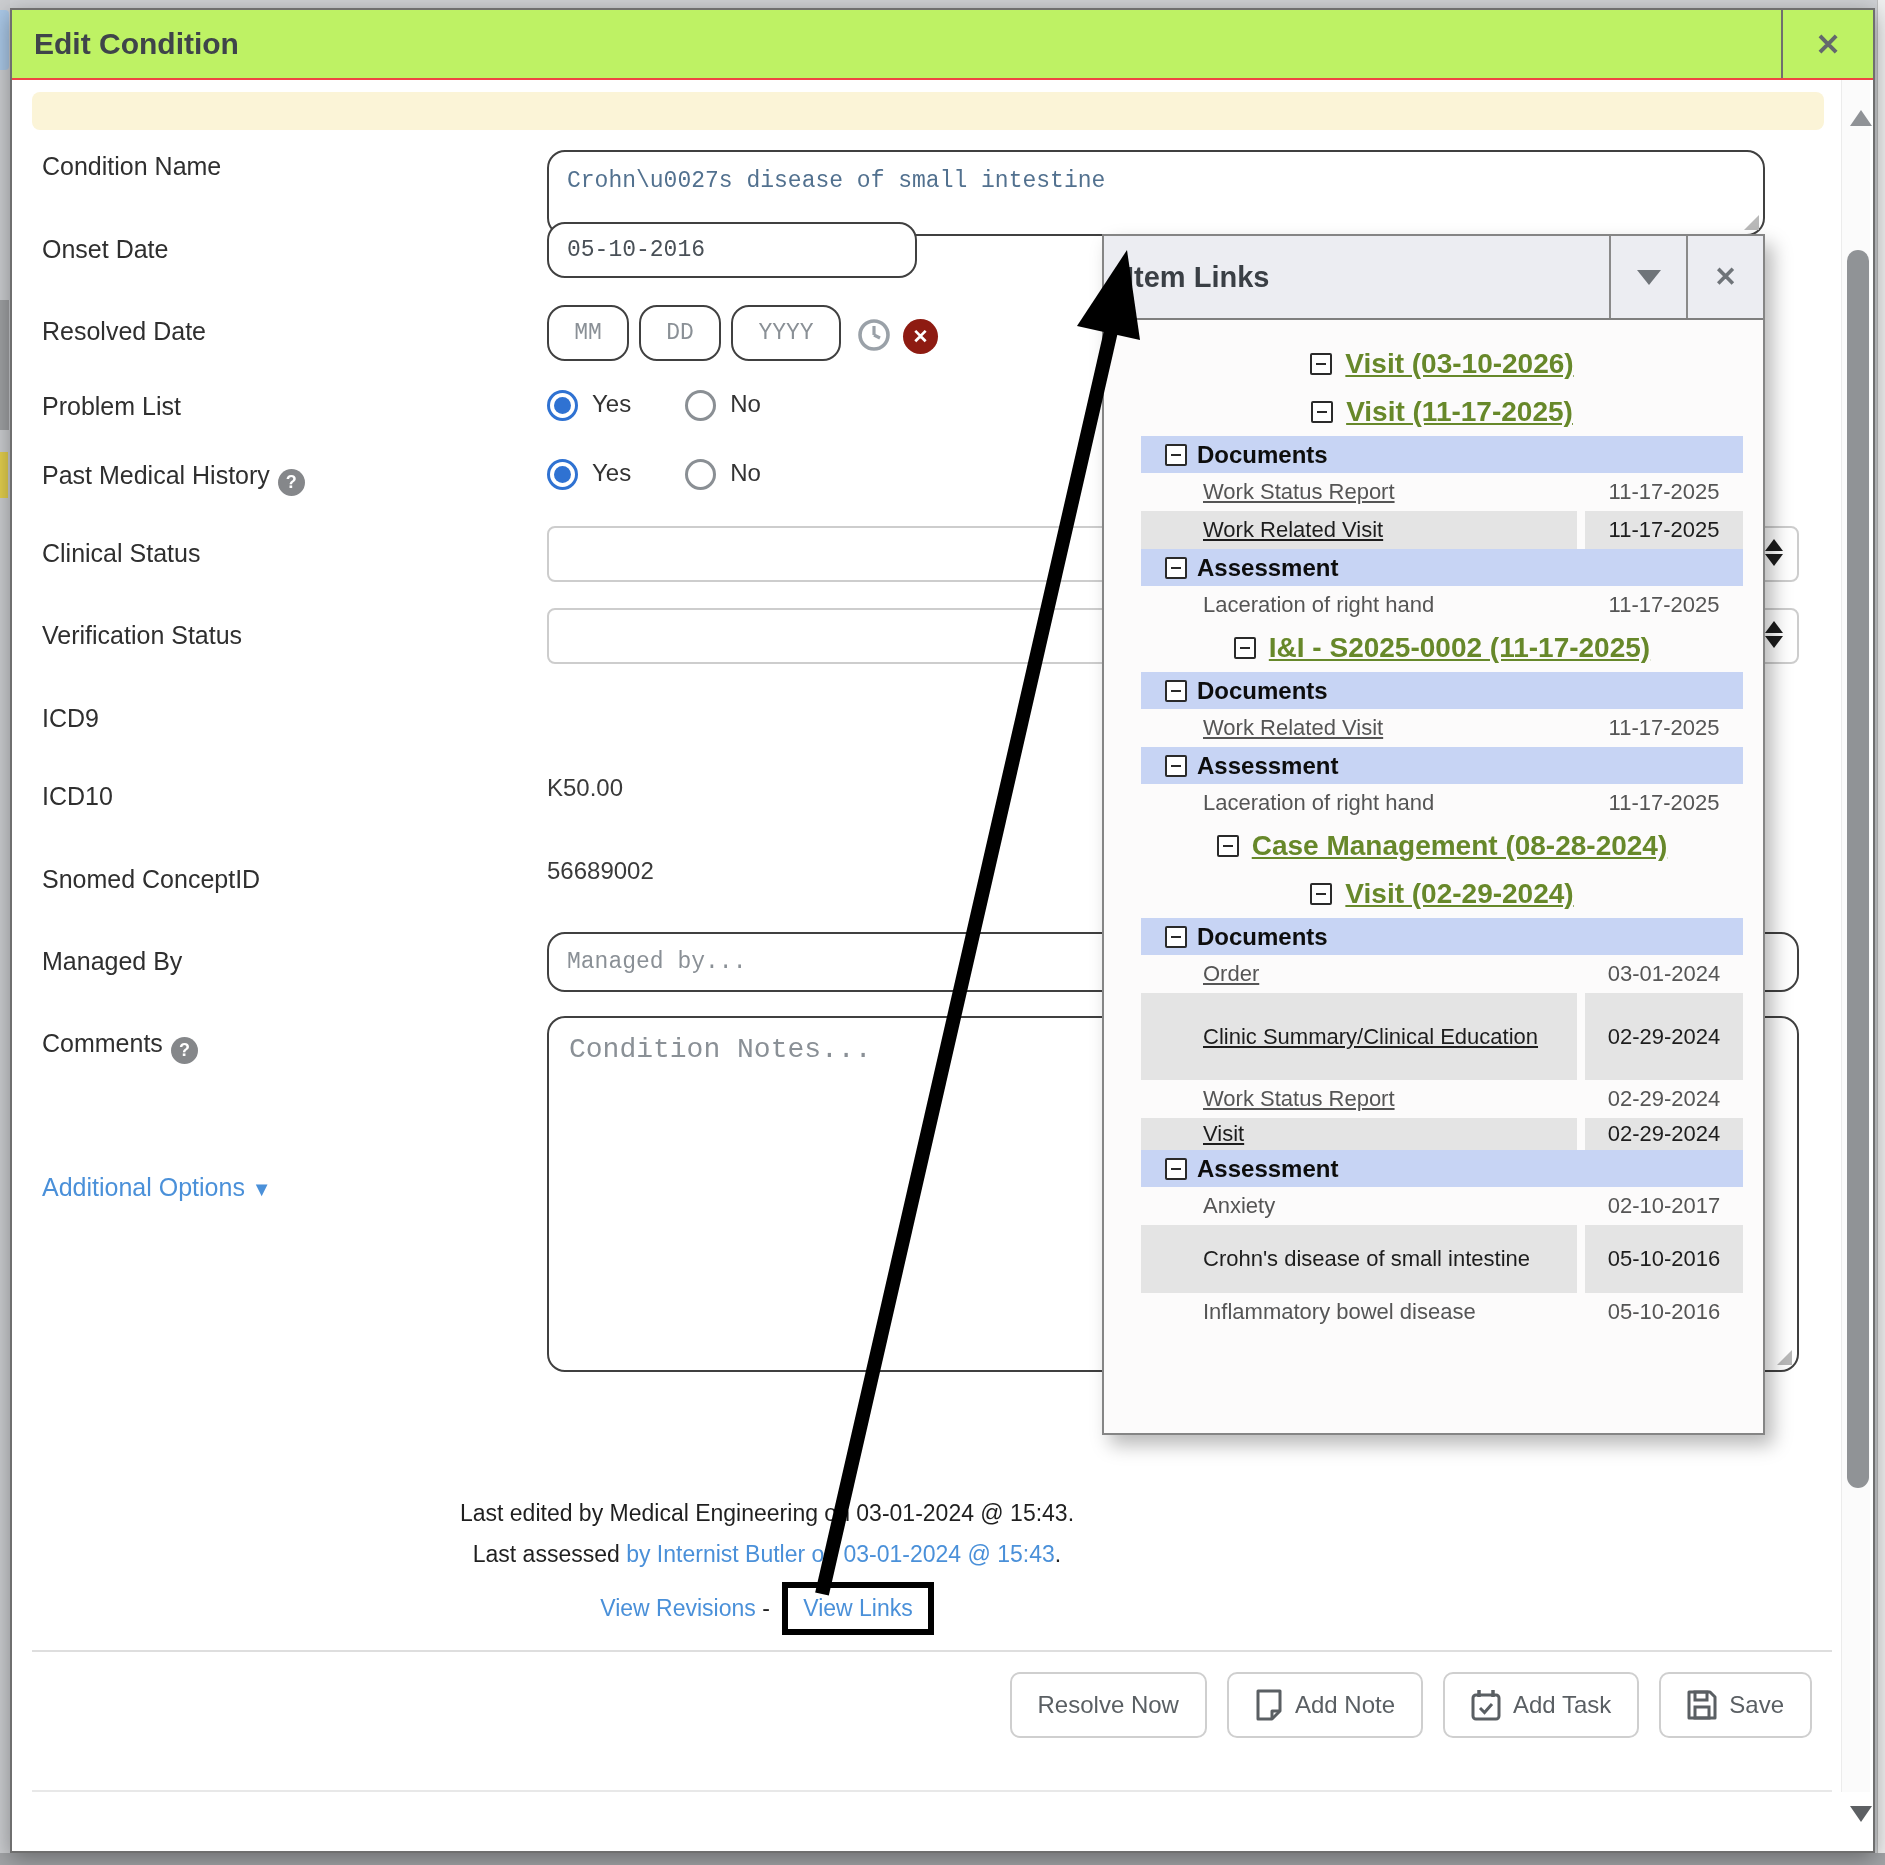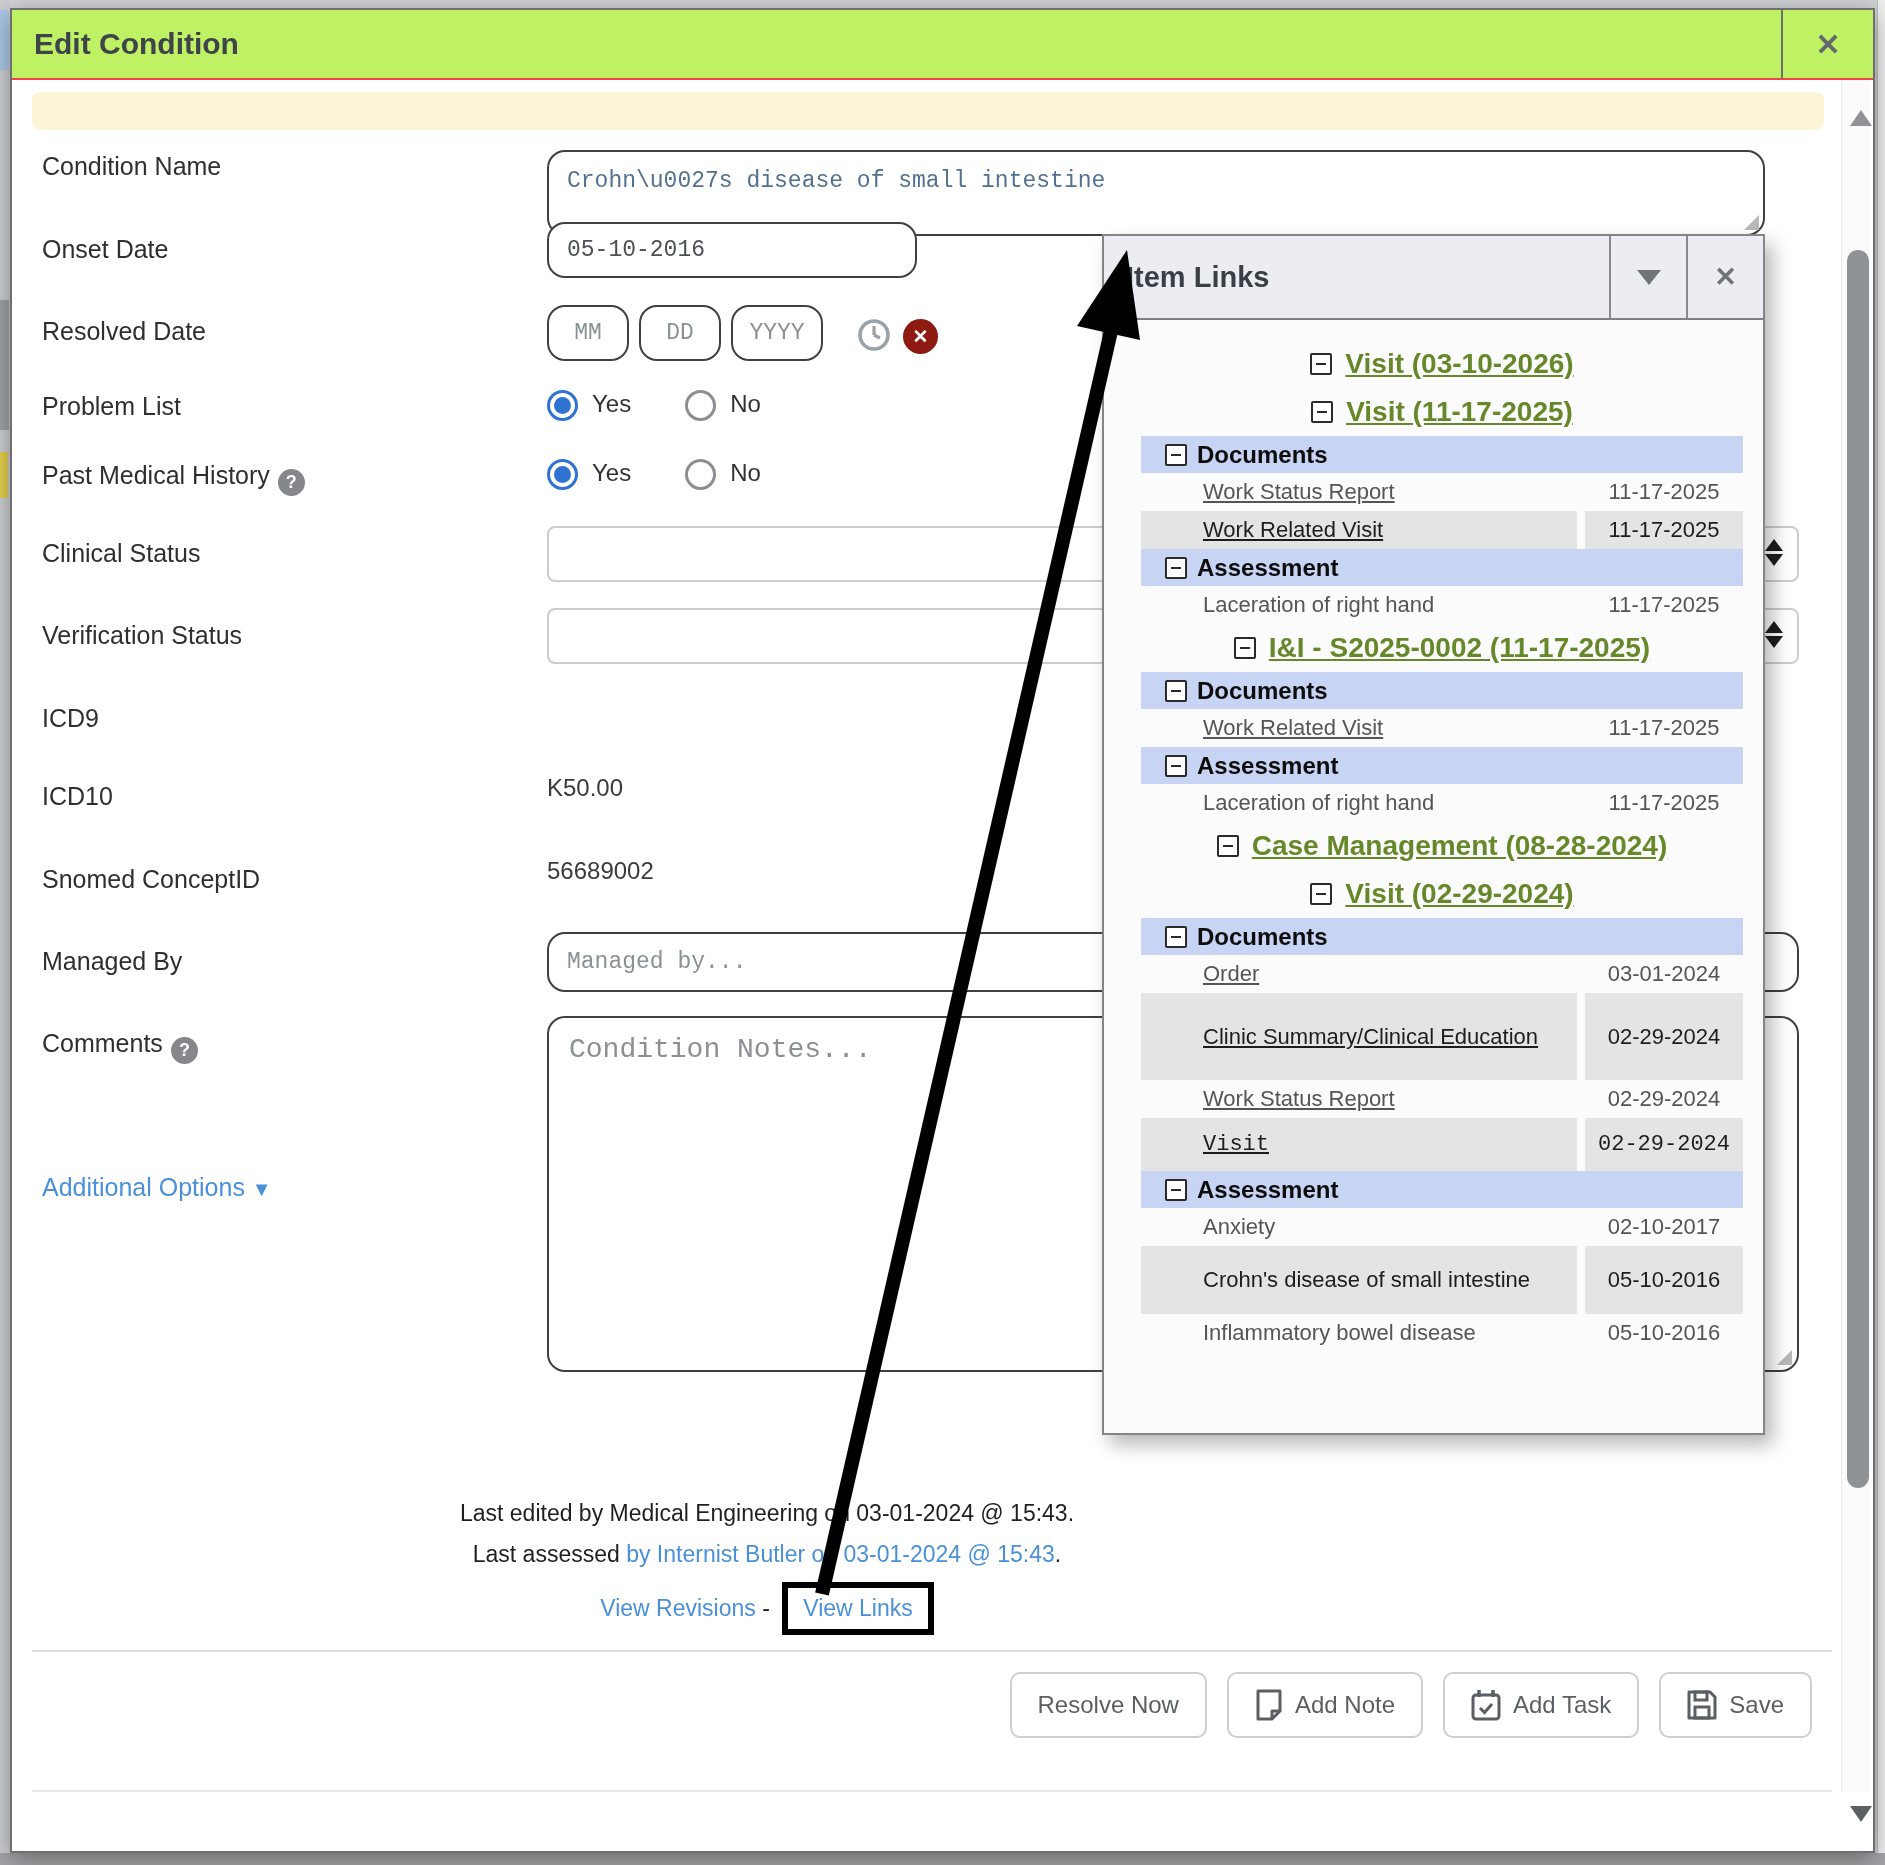--- a/index.html
+++ b/index.html
@@ -151,21 +151,21 @@
     <span>Comments</span><span class="help-icon">?</span>
   </div>
 
   <textarea class="abs tbox cond-text" style="">Crohn\u0027s disease of small intestine</textarea>
   <div class="resize-corner" style="left:1732px;top:205px;"></div>
 
   <input class="abs tbox onset" value="05-10-2016" style="">
 
   <input class="abs tbox mini-date" style="left: 535px; width: 82px; text-align: center;" placeholder="MM">
   <input class="abs tbox mini-date" style="left: 627px; width: 82px; text-align: center;" placeholder="DD">
-  <input class="abs tbox mini-date" style="left: 719px; width: 92px; text-align: center;" placeholder="YYYY">
+  <input class="abs tbox mini-date" style="left: 719px; width: 110px; text-align: center;" placeholder="YYYY">
   <svg class="abs clock-icon" width="36" height="36" viewBox="0 0 36 36">
     <circle cx="18" cy="18" r="14" fill="none" stroke="#9aa1a8" stroke-width="3.6"></circle>
     <line x1="18" y1="18" x2="18" y2="9" stroke="#9aa1a8" stroke-width="3.2"></line>
     <line x1="18" y1="18" x2="24" y2="21" stroke="#9aa1a8" stroke-width="3.2"></line>
   </svg>
   <div class="abs redx-icon">✕</div>
 
   <div class="abs radio-row" style="left:535px;top:380px;">
     <span class="radio sel"></span>
     <span>Yes</span>
@@ -350,21 +350,21 @@
             <a>Clinic Summary/Clinical Education</a>
           </div>
           <div class="date">02-29-2024</div>
         </div>
         <div class="ilrow entry" style="height: 38px;">
           <div class="name">
             <a>Work Status Report</a>
           </div>
           <div class="date">02-29-2024</div>
         </div>
-        <div class="ilrow entry shaded" style="height: 53px; font-family: Liberation Mono, monospace;">
+        <div class="ilrow entry shaded" style="height: 32px;">
           <div class="name">
             <a>Visit</a>
           </div>
           <div class="date">02-29-2024</div>
         </div>
         <div class="ilrow section">
           <span class="minus-box"></span>
           <span>Assessment</span>
         </div>
         <div class="ilrow entry" style="height: 38px;">

